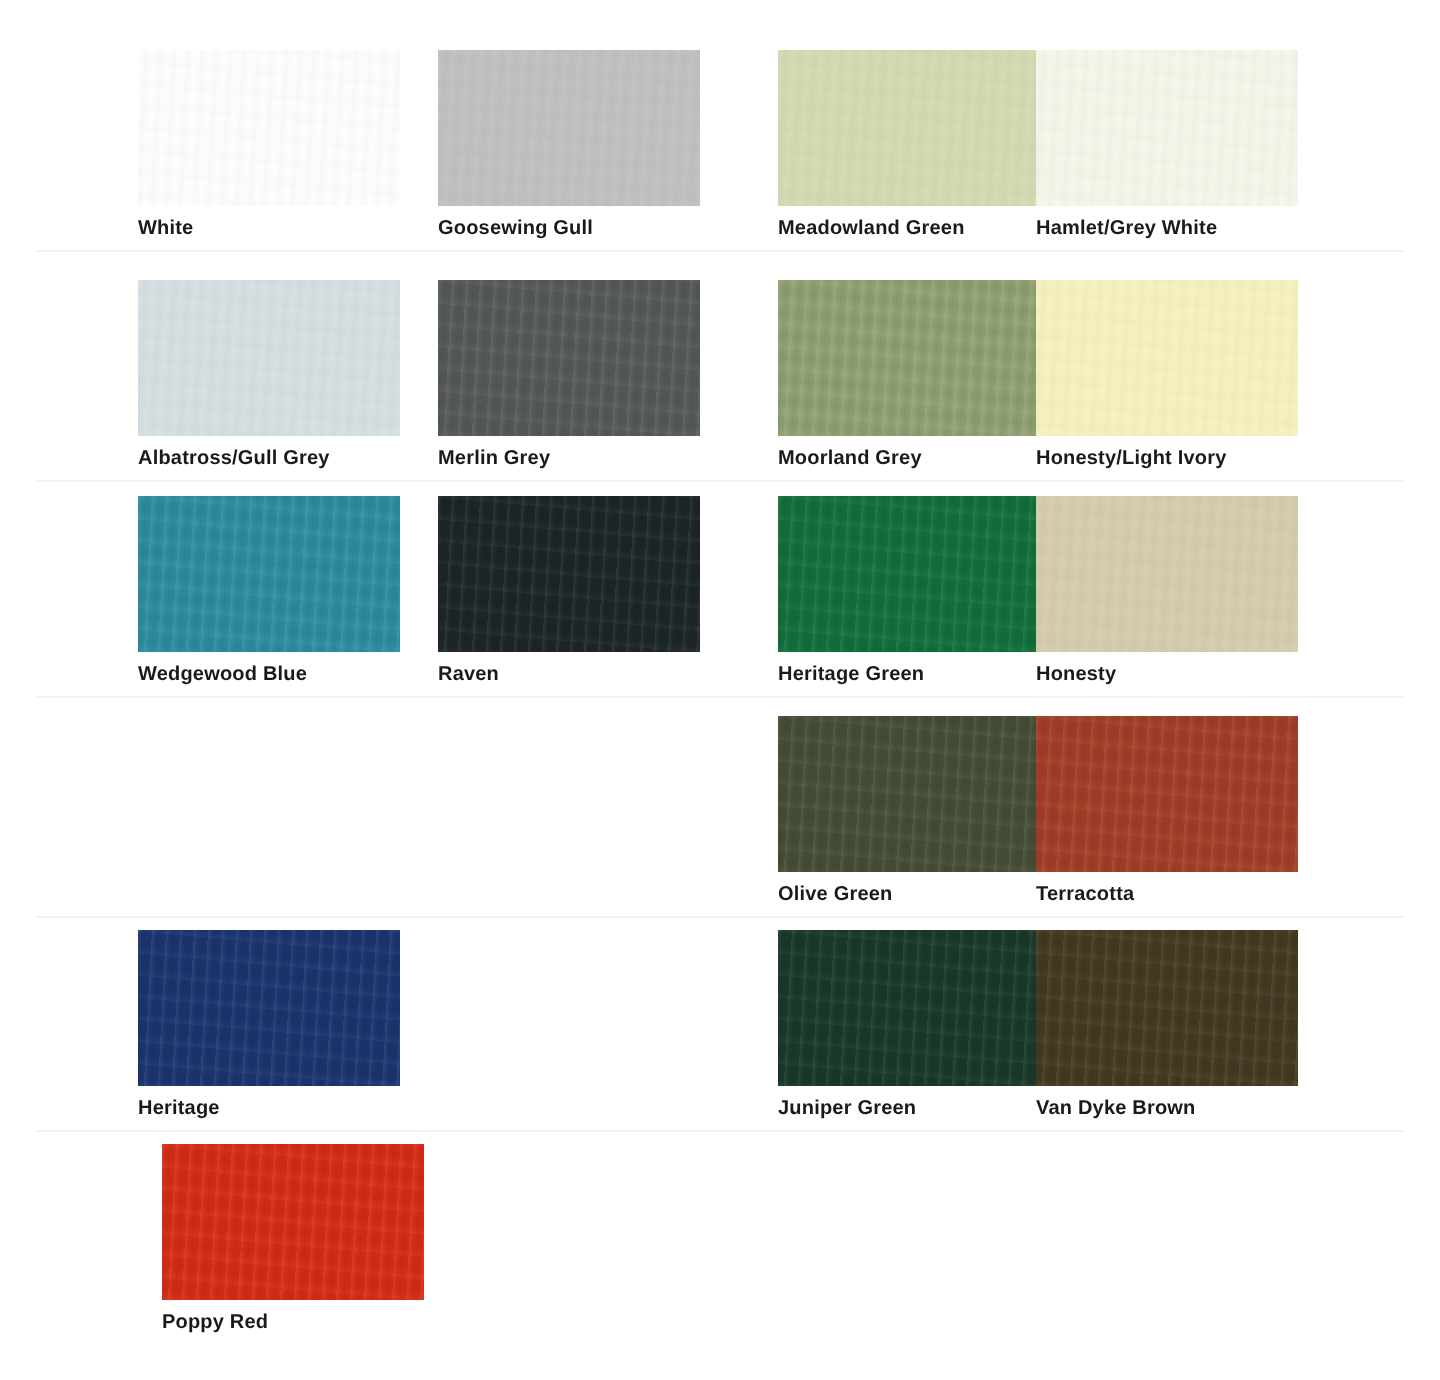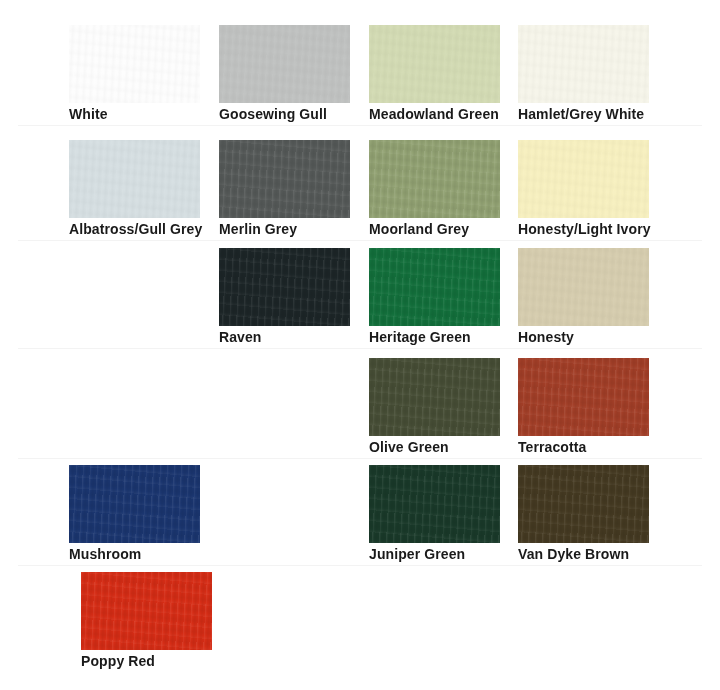--- a/index.html
+++ b/index.html
@@ -40,21 +40,21 @@
   }
 
   .swatch-cell {
     position: absolute;
     top: 6px;
     width: 131px;
   }
 
   .swatch-cell.col-1 { left: 69px;  }
   .swatch-cell.col-2 { left: 219px; }
-  .swatch-cell.col-3 { left: 369px; }
+  .swatch-cell.col-3 { left: 389px; }
   .swatch-cell.col-4 { left: 518px; }
 
   .swatch-chip {
     width: 131px;
     height: 78px;
     position: relative;
     overflow: hidden;
   }
 
   
@@ -73,21 +73,21 @@
         rgba(255,255,255,0) 3px,
         rgba(0,0,0,.28) 6px,
         rgba(0,0,0,0) 11px);
     pointer-events: none;
   }
 
   .swatch-chip.light .grain { opacity: .05; }
 
   .swatch-label {
     margin-top: 6px;
-    font-size: 14px;
+    font-size: 10px;
     font-weight: bold;
     color: #1a1a1a;
     letter-spacing: .1px;
     line-height: 11px;
     white-space: nowrap;
   }
 </style>
 </head>
 <body>
 
@@ -140,20 +140,26 @@
       </div>
       <div class="swatch-cell col-4">
         <div class="swatch-chip light" title="Honesty/Light Ivory" style="background: rgb(247, 240, 192);">
           <span class="grain"></span>
         </div>
         <div class="swatch-label">Honesty/Light Ivory</div>
       </div>
       <div class="row-rule"></div>
     </div>
     <div class="swatch-row" style="position: absolute; left: 0px; top: 242px;">
+      <div class="swatch-cell col-1">
+        <div class="swatch-chip" title="Wedgewood Blue" style="background: rgb(45, 142, 160);">
+          <span class="grain"></span>
+        </div>
+        <div class="swatch-label">Wedgewood Blue</div>
+      </div>
       <div class="swatch-cell col-2">
         <div class="swatch-chip" title="Raven" style="background: rgb(29, 38, 40);">
           <span class="grain"></span>
         </div>
         <div class="swatch-label">Raven</div>
       </div>
       <div class="swatch-cell col-3">
         <div class="swatch-chip" title="Heritage Green" style="background: rgb(19, 112, 60);">
           <span class="grain"></span>
         </div>
@@ -180,21 +186,21 @@
         </div>
         <div class="swatch-label">Terracotta</div>
       </div>
       <div class="row-rule"></div>
     </div>
     <div class="swatch-row" style="position: absolute; left: 0px; top: 459px;">
       <div class="swatch-cell col-1">
         <div class="swatch-chip" title="Sargasso" style="background: rgb(27, 54, 112);">
           <span class="grain"></span>
         </div>
-        <div class="swatch-label">Mushroom</div>
+        <div class="swatch-label">Heritage</div>
       </div>
       <div class="swatch-cell col-3">
         <div class="swatch-chip" title="Juniper Green" style="background: rgb(26, 58, 42);">
           <span class="grain"></span>
         </div>
         <div class="swatch-label">Juniper Green</div>
       </div>
       <div class="swatch-cell col-4">
         <div class="swatch-chip" title="Van Dyke Brown" style="background: rgb(69, 58, 34);">
           <span class="grain"></span>

